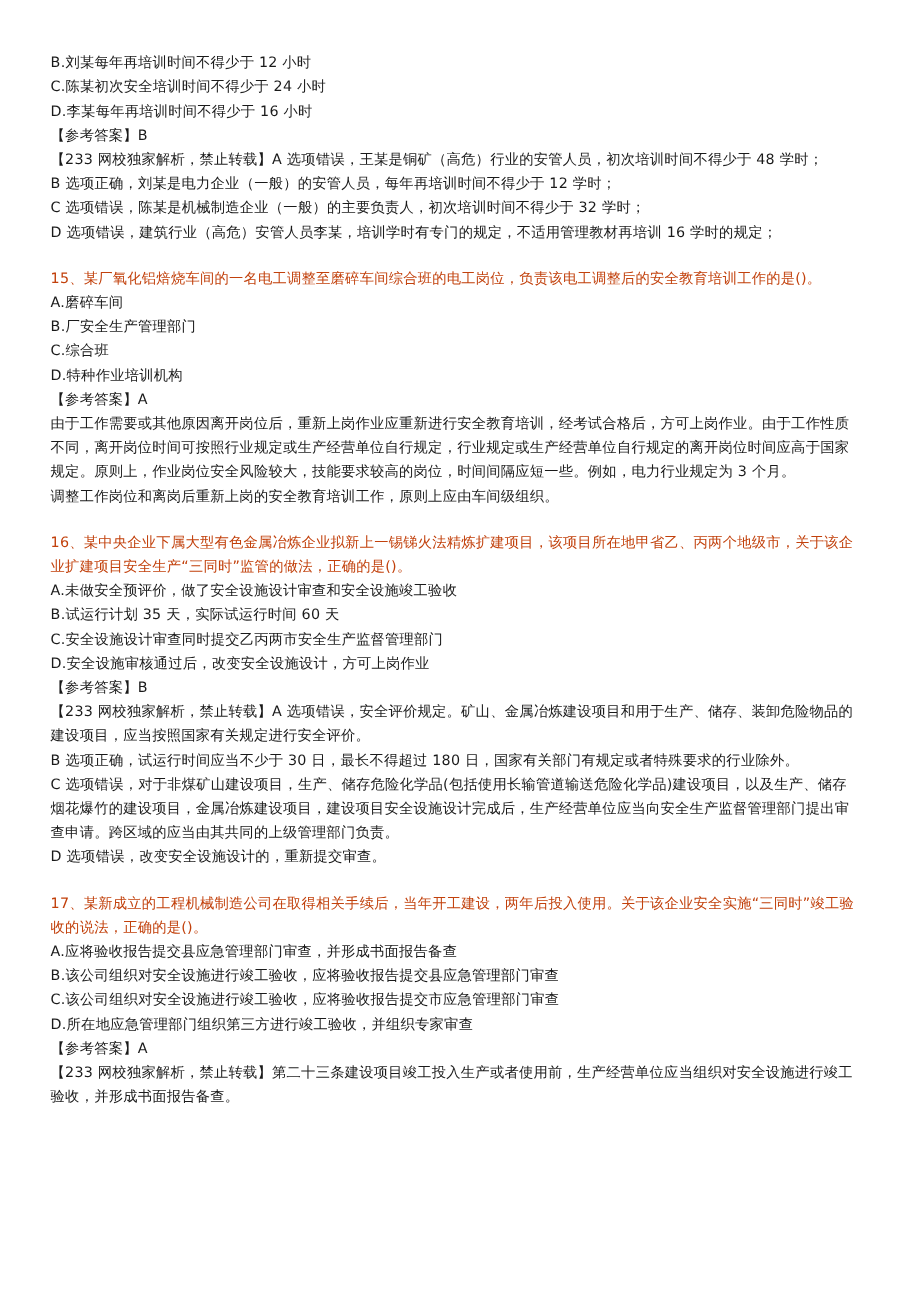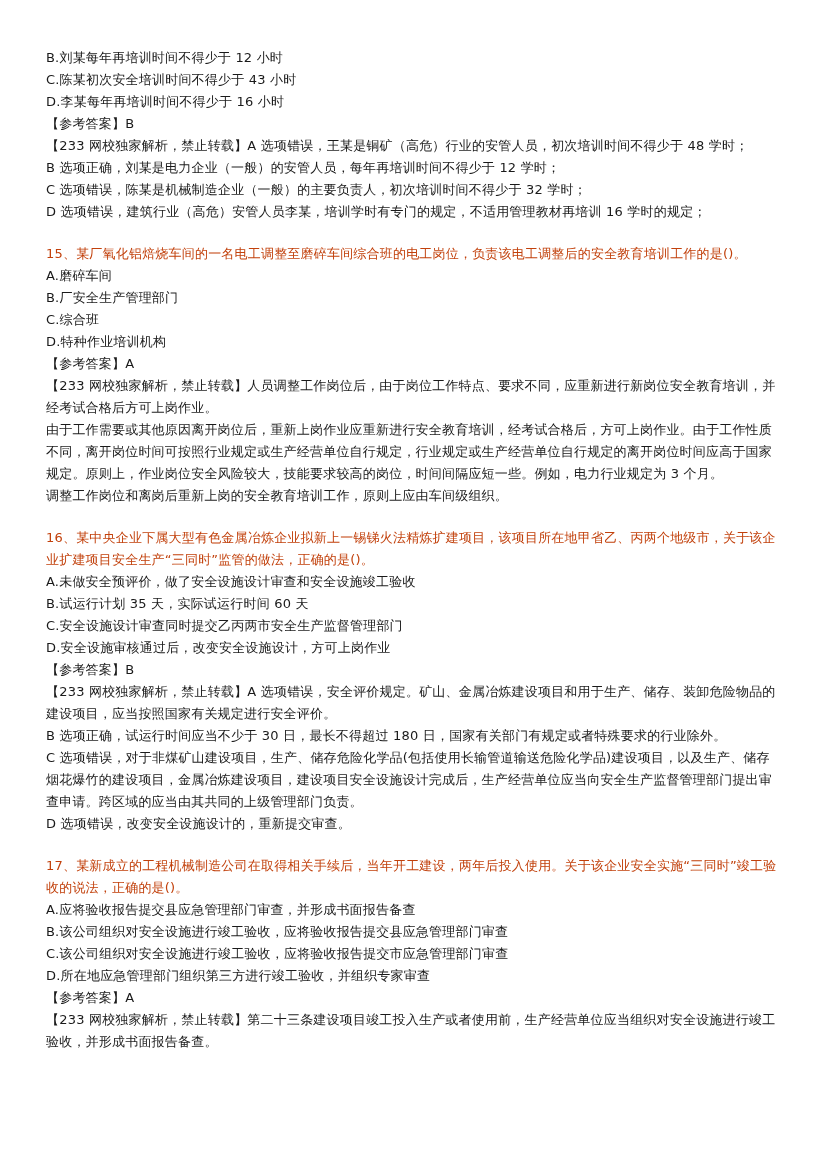--- a/index.html
+++ b/index.html
@@ -38,37 +38,36 @@
     }
     .block { margin: 0; }
   </style>
 </head>
 <body>
 
 <div class="page">
 
   <section class="block">
     <p class="line option">B.刘某每年再培训时间不得少于 12 小时</p>
-    <p class="line option">C.陈某初次安全培训时间不得少于 43 小时</p>
+    <p class="line option">C.陈某初次安全培训时间不得少于 24 小时</p>
     <p class="line option">D.李某每年再培训时间不得少于 16 小时</p>
     <p class="line answer">【参考答案】B</p>
     <p class="line analysis">【233 网校独家解析，禁止转载】A 选项错误，王某是铜矿（高危）行业的安管人员，初次培训时间不得少于 48 学时；</p>
     <p class="line analysis">B 选项正确，刘某是电力企业（一般）的安管人员，每年再培训时间不得少于 12 学时；</p>
     <p class="line analysis">C 选项错误，陈某是机械制造企业（一般）的主要负责人，初次培训时间不得少于 32 学时；</p>
     <p class="line analysis">D 选项错误，建筑行业（高危）安管人员李某，培训学时有专门的规定，不适用管理教材再培训 16 学时的规定；</p>
   </section>
 
   <section class="block">
     <p class="line question">15、某厂氧化铝焙烧车间的一名电工调整至磨碎车间综合班的电工岗位，负责该电工调整后的安全教育培训工作的是()。</p>
     <p class="line option">A.磨碎车间</p>
     <p class="line option">B.厂安全生产管理部门</p>
     <p class="line option">C.综合班</p>
     <p class="line option">D.特种作业培训机构</p>
     <p class="line answer">【参考答案】A</p>
-    <p class="line analysis">【233 网校独家解析，禁止转载】人员调整工作岗位后，由于岗位工作特点、要求不同，应重新进行新岗位安全教育培训，并经考试合格后方可上岗作业。</p>
     <p class="line analysis">由于工作需要或其他原因离开岗位后，重新上岗作业应重新进行安全教育培训，经考试合格后，方可上岗作业。由于工作性质不同，离开岗位时间可按照行业规定或生产经营单位自行规定，行业规定或生产经营单位自行规定的离开岗位时间应高于国家规定。原则上，作业岗位安全风险较大，技能要求较高的岗位，时间间隔应短一些。例如，电力行业规定为 3 个月。</p>
     <p class="line analysis">调整工作岗位和离岗后重新上岗的安全教育培训工作，原则上应由车间级组织。</p>
   </section>
 
   <section class="block">
     <p class="line question">16、某中央企业下属大型有色金属冶炼企业拟新上一锡锑火法精炼扩建项目，该项目所在地甲省乙、丙两个地级市，关于该企业扩建项目安全生产“三同时”监管的做法，正确的是()。</p>
     <p class="line option">A.未做安全预评价，做了安全设施设计审查和安全设施竣工验收</p>
     <p class="line option">B.试运行计划 35 天，实际试运行时间 60 天</p>
     <p class="line option">C.安全设施设计审查同时提交乙丙两市安全生产监督管理部门</p>
     <p class="line option">D.安全设施审核通过后，改变安全设施设计，方可上岗作业</p>

